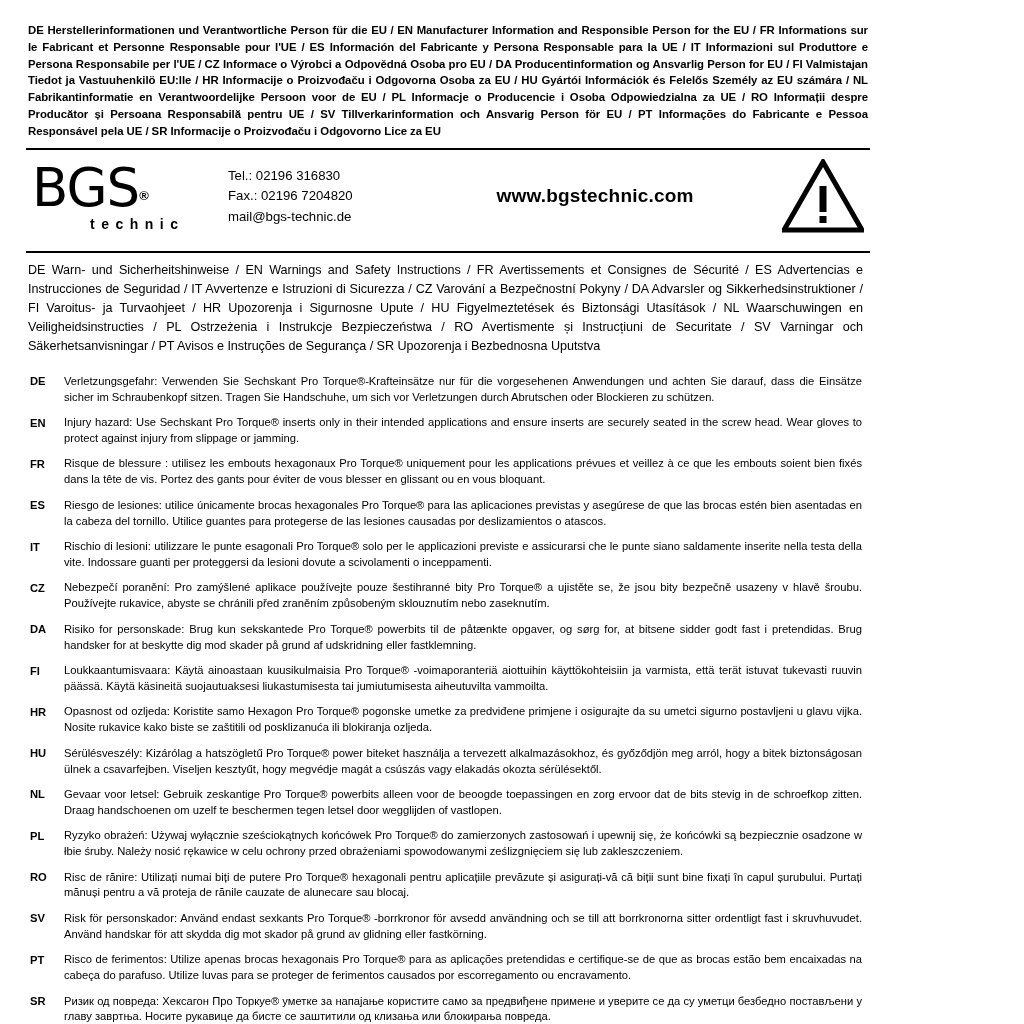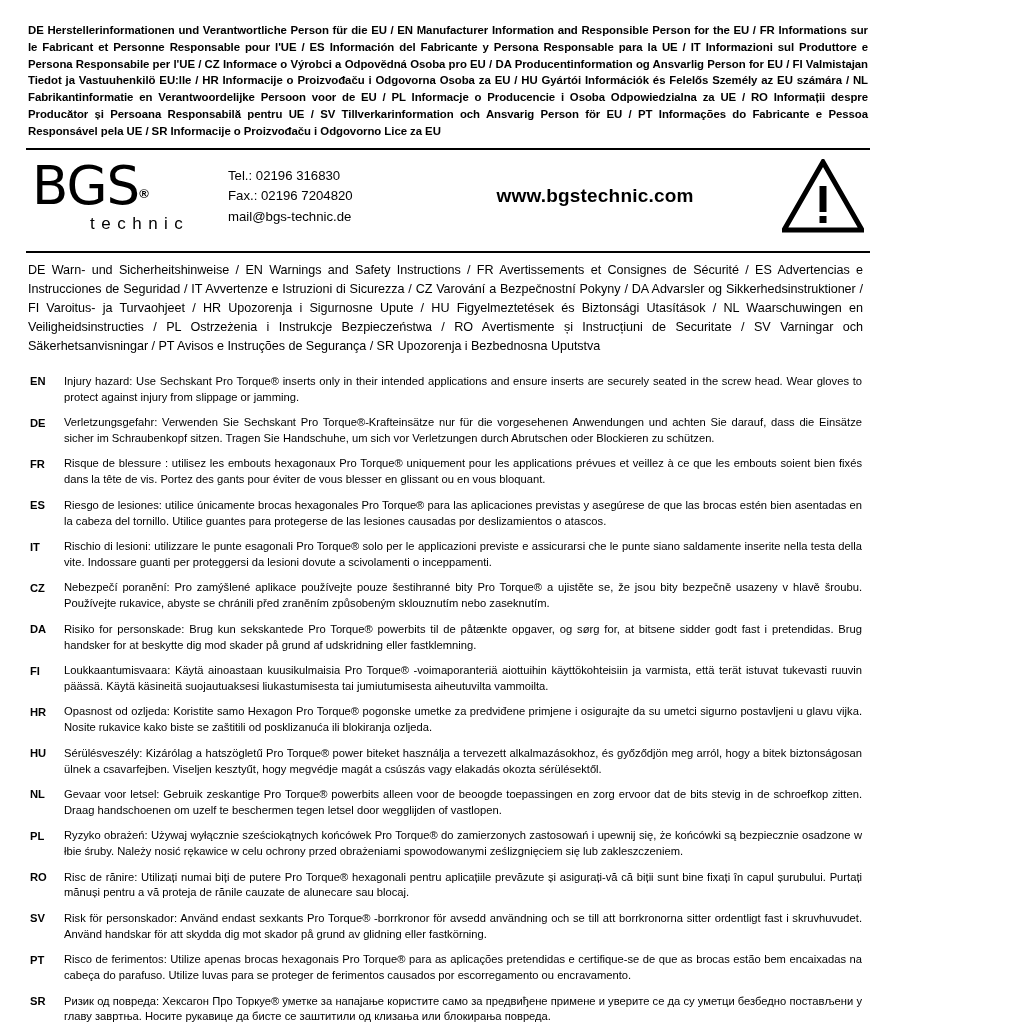--- a/index.html
+++ b/index.html
@@ -61,22 +61,22 @@
     line-height: 1;
     display: inline-block;
   }
   .logo-reg {
     font-size: 13px;
     vertical-align: super;
     font-weight: bold;
     font-family: "Liberation Sans", sans-serif;
   }
   .logo-sub {
-    font-size: 17px;
-    font-weight: normal;
+    font-size: 14px;
+    font-weight: bold;
     letter-spacing: 6.5px;
     margin-top: 2px;
     padding-left: 58px;
   }
   .addr-cell {
     flex: 0 0 205px;
     font-size: 13.2px;
     line-height: 1.55;
   }
   .contact-cell {
@@ -176,28 +176,28 @@
 
   </div>
 
   <hr class="rule">
 
   <div class="warn-heading">DE Warn- und Sicherheitshinweise  /  EN Warnings and Safety Instructions  /  FR Avertissements et Consignes de Sécurité  /  ES Advertencias e Instrucciones de Seguridad  /  IT Avvertenze e Istruzioni di Sicurezza  /  CZ Varování a Bezpečnostní Pokyny  /  DA Advarsler og Sikkerhedsinstruktioner  /  FI Varoitus- ja Turvaohjeet  /  HR Upozorenja i Sigurnosne Upute  /  HU Figyelmeztetések és Biztonsági Utasítások  /  NL Waarschuwingen en Veiligheidsinstructies  /  PL Ostrzeżenia i Instrukcje Bezpieczeństwa  /  RO Avertismente și Instrucțiuni de Securitate  /  SV Varningar och Säkerhetsanvisningar  /  PT Avisos e Instruções de Segurança  /  SR Upozorenja i Bezbednosna Uputstva</div>
 
   <div class="lang-table">
 
     <div class="lang-row">
+      <div class="lang-code">DE</div>
+      <div class="lang-text">Verletzungsgefahr: Verwenden Sie Sechskant Pro Torque®-Krafteinsätze nur für die vorgesehenen Anwendungen und achten Sie darauf, dass die Einsätze sicher im Schraubenkopf sitzen. Tragen Sie Handschuhe, um sich vor Verletzungen durch Abrutschen oder Blockieren zu schützen.</div>
+    </div>
+    <div class="lang-row">
       <div class="lang-code">EN</div>
       <div class="lang-text">Injury hazard: Use Sechskant Pro Torque® inserts only in their intended applications and ensure inserts are securely seated in the screw head. Wear gloves to protect against injury from slippage or jamming.</div>
     </div>
     <div class="lang-row">
-      <div class="lang-code">DE</div>
-      <div class="lang-text">Verletzungsgefahr: Verwenden Sie Sechskant Pro Torque®-Krafteinsätze nur für die vorgesehenen Anwendungen und achten Sie darauf, dass die Einsätze sicher im Schraubenkopf sitzen. Tragen Sie Handschuhe, um sich vor Verletzungen durch Abrutschen oder Blockieren zu schützen.</div>
-    </div>
-    <div class="lang-row">
       <div class="lang-code">FR</div>
       <div class="lang-text">Risque de blessure : utilisez les embouts hexagonaux Pro Torque® uniquement pour les applications prévues et veillez à ce que les embouts soient bien fixés dans la tête de vis. Portez des gants pour éviter de vous blesser en glissant ou en vous bloquant.</div>
     </div>
     <div class="lang-row">
       <div class="lang-code">ES</div>
       <div class="lang-text">Riesgo de lesiones: utilice únicamente brocas hexagonales Pro Torque® para las aplicaciones previstas y asegúrese de que las brocas estén bien asentadas en la cabeza del tornillo. Utilice guantes para protegerse de las lesiones causadas por deslizamientos o atascos.</div>
     </div>
     <div class="lang-row">
       <div class="lang-code">IT</div>
       <div class="lang-text">Rischio di lesioni: utilizzare le punte esagonali Pro Torque® solo per le applicazioni previste e assicurarsi che le punte siano saldamente inserite nella testa della vite. Indossare guanti per proteggersi da lesioni dovute a scivolamenti o inceppamenti.</div>

